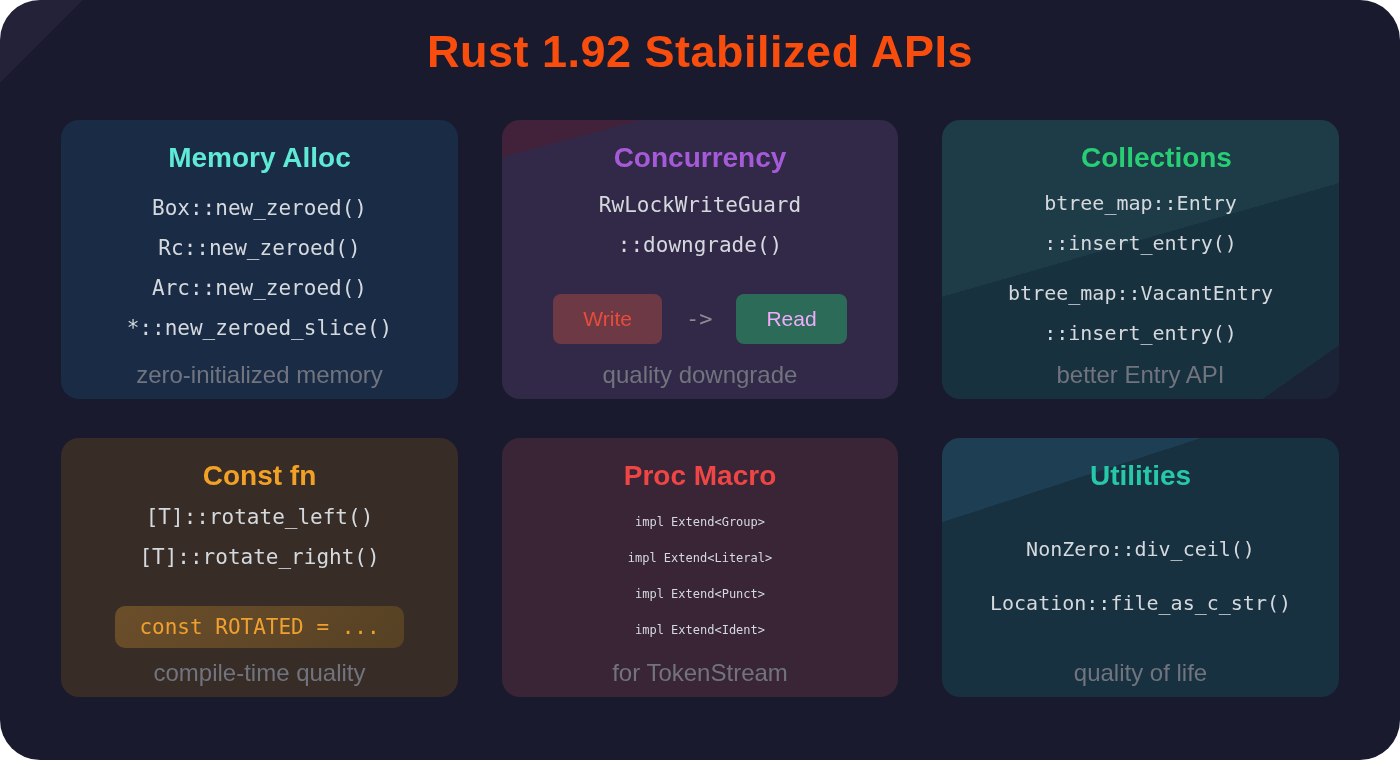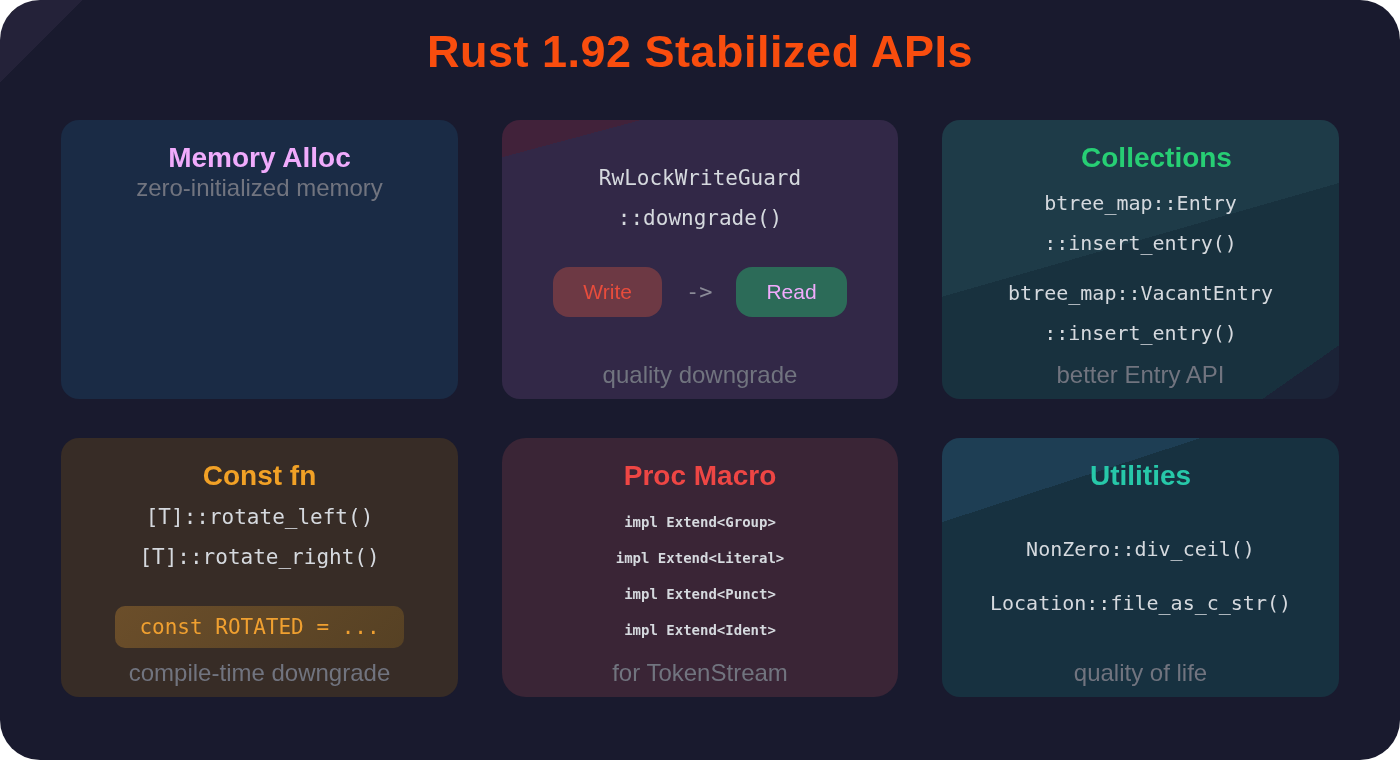--- a/index.html
+++ b/index.html
@@ -54,38 +54,38 @@
     background:
       linear-gradient(165deg, #41223a 0 36px, rgba(0,0,0,0) 36px),
       #322847;
   }
   .c-collections{
     background:
       linear-gradient(to top left, #1b2337 0 44px, rgba(0,0,0,0) 44px),
       linear-gradient(164deg, #1e3b48 0 45%, #18313e 45%);
   }
   .c-constfn{ background:#372c26; }
-  .c-procmacro{ background:#3a2536;border-radius:24px; }
+  .c-procmacro{ background:#3a2536; }
   .c-utilities{
     background:
       linear-gradient(162deg, #1e3e54 0 80px, rgba(0,0,0,0) 80px),
       #173140;
   }
   
   .c-collections .code{ font-size:20px; }
   .c-utilities  .code{ font-size:20px; }
-  .c-procmacro  .code{ font-size:14px; line-height:22px;font-weight:bold; }
+  .c-procmacro  .code{ font-size:12px; line-height:22px; }
   .c-utilities  .body{ gap:28px; }
   .group-sep{ margin-top:10px; }
   
   .badge-row{
     display:flex;align-items:center;gap:24px;margin-top:22px;
   }
   .badge{
-    display:inline-block;border-radius:16px;
+    display:inline-block;border-radius:8px;
     padding:13px 30px;font-size:21px;
   }
   .badge-write{ background:#6d3944;color:#e84c3c; }
   .badge-read { background:#2c6b58;color:#f0abfc; }
   .arrow{
     font-family:"DejaVu Sans Mono", monospace;
     font-size:22px;color:#8b8b98;
   }
   
   .hl-box{
@@ -100,25 +100,32 @@
 </head>
 <body>
 
 <div class="page">
 
   <h1 class="main-title" style="color: rgb(249, 77, 14);">Rust 1.92 Stabilized APIs</h1>
 
   <div class="grid">
 
     <section class="card c-memory">
-      <h2 class="card-title" style="color: #f0abfc;">Memory Alloc</h2>
+      <h2 class="card-title" style="color: #5eead4;">Memory Alloc</h2>
+      <div class="body">
+        <div class="code">Box::new_zeroed()</div>
+        <div class="code">Rc::new_zeroed()</div>
+        <div class="code">Arc::new_zeroed()</div>
+        <div class="code">*::new_zeroed_slice()</div>
+      </div>
       <p class="caption">zero-initialized memory</p>
     </section>
 
     <section class="card c-concurrency">
+      <h2 class="card-title" style="color: rgb(165, 90, 216);">Concurrency</h2>
       <div class="body">
         <div class="code">RwLockWriteGuard</div>
         <div class="code">::downgrade()</div>
         <div class="badge-row">
           <span class="badge badge-write">Write</span>
           <span class="arrow">-&gt;</span>
           <span class="badge badge-read">Read</span>
         </div>
       </div>
       <p class="caption">quality downgrade</p>
@@ -135,21 +142,21 @@
       <p class="caption">better Entry API</p>
     </section>
 
     <section class="card c-constfn">
       <h2 class="card-title" style="color: rgb(241, 161, 38);">Const fn</h2>
       <div class="body">
         <div class="code">[T]::rotate_left()</div>
         <div class="code">[T]::rotate_right()</div>
         <div class="hl-box">const ROTATED = ...</div>
       </div>
-      <p class="caption">compile-time downgrade</p>
+      <p class="caption">compile-time quality</p>
     </section>
 
     <section class="card c-procmacro">
       <h2 class="card-title" style="color: rgb(238, 70, 68);">Proc Macro</h2>
       <div class="body">
         <div class="code">impl Extend&lt;Group&gt;</div>
         <div class="code">impl Extend&lt;Literal&gt;</div>
         <div class="code">impl Extend&lt;Punct&gt;</div>
         <div class="code">impl Extend&lt;Ident&gt;</div>
       </div>

